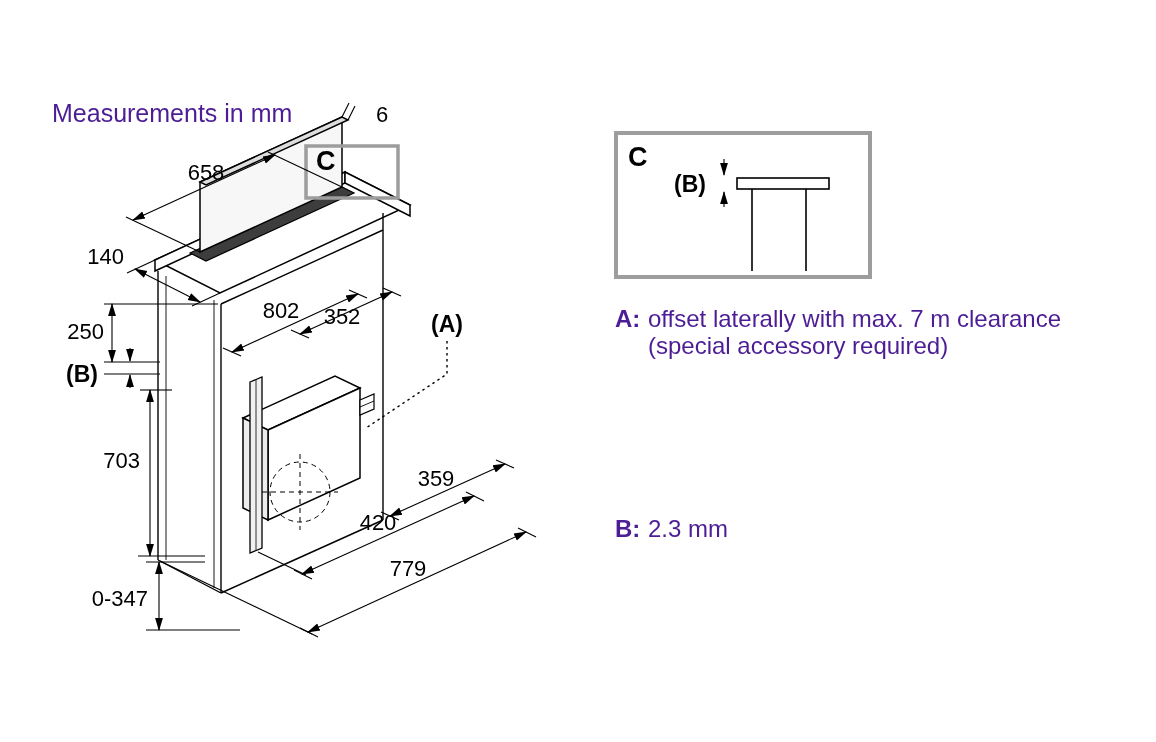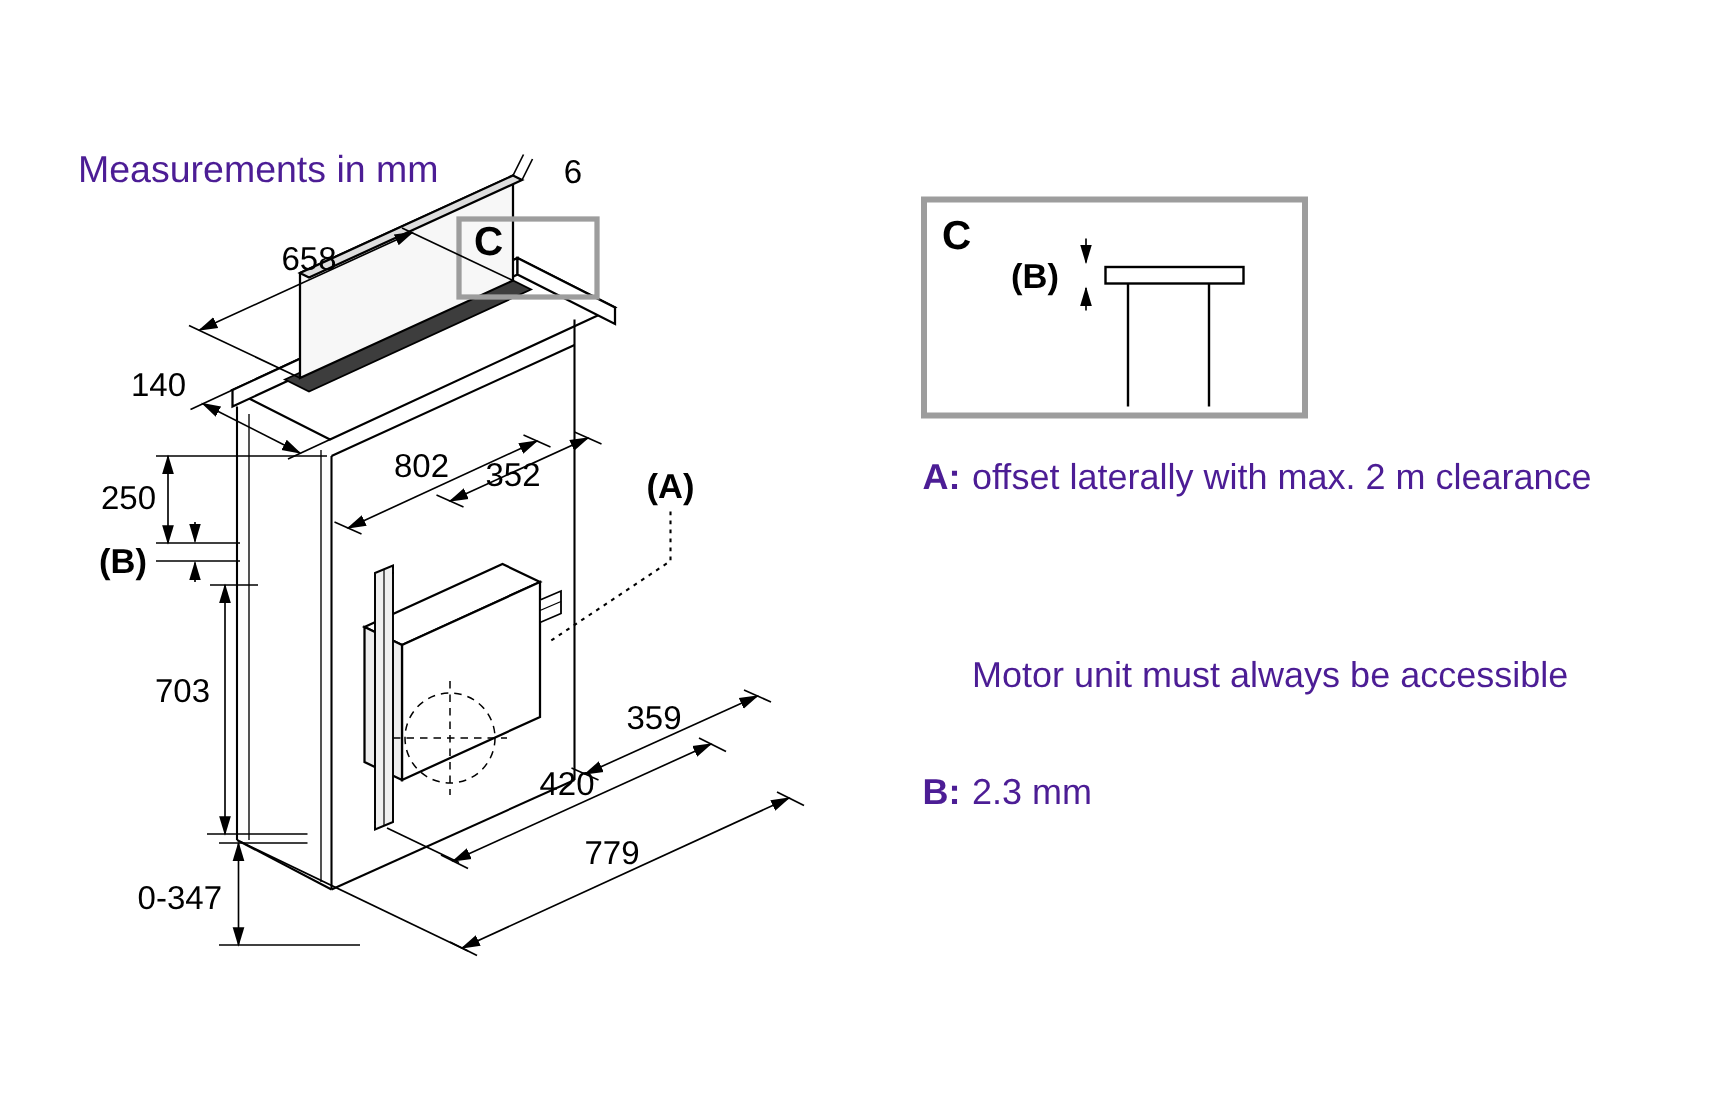--- a/index.html
+++ b/index.html
@@ -176,24 +176,24 @@
       <path d="M806,189 L806,271" stroke="#000" stroke-width="1.6" fill="none"></path>
       <path d="M724,159 L724,175" stroke="#000" stroke-width="1.1" marker-end="url(#arr)" fill="none"></path>
       <path d="M724,207 L724,192" stroke="#000" stroke-width="1.1" marker-end="url(#arr)" fill="none"></path>
       <text class="bold" x="690" y="192" text-anchor="middle">(B)</text>
     </g>
   </svg>
 
   <div class="note note-a">
     <span class="key">A:</span>
     <div>
-      <div>offset laterally with max. 2 m clearance</div>
+      <div>offset laterally with max. 7 m clearance</div>
+      <div>(special accessory required)</div>
     </div>
   </div>
 
-  <div class="note note-access">Motor unit must always be accessible</div>
 
   <div class="note note-b">
     <span class="key">B:</span>
     <div>2.3 mm</div>
   </div>
 
 </div>
 
 </body></html>

